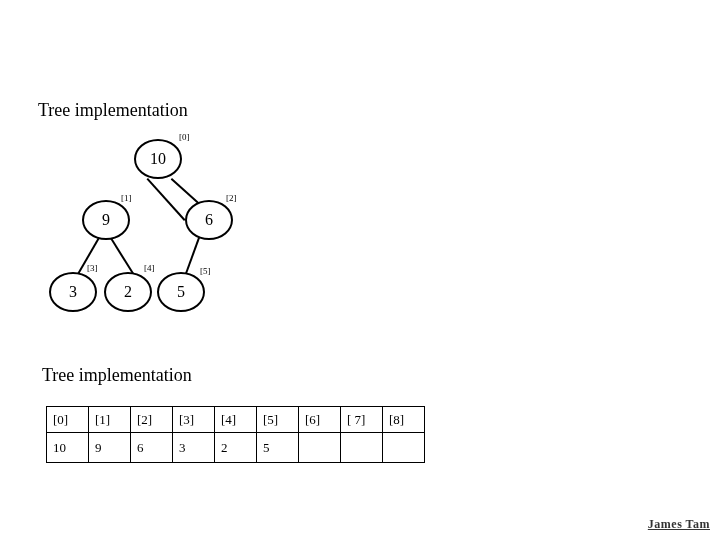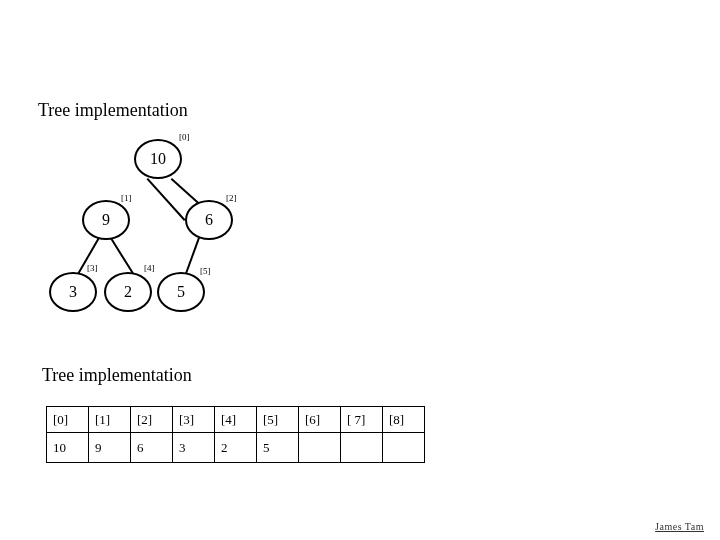--- a/index.html
+++ b/index.html
@@ -101,27 +101,28 @@
     color: #000000;
   }
   .array-table tr.header td {
     height: 26px;
   }
   .array-table tr.values td {
     height: 30px;
   }
   .footer {
     position: absolute;
-    right: 16px;
+    right: 10px;
     bottom: 8px;
-    font-size: 10px;
+    font-size: 12px;
     font-family: "Liberation Serif", serif;
     color: #333333;
     text-decoration: underline;
     letter-spacing: 0.5px;
+    font-weight: bold;
   }
 </style>
 </head>
 <body>
 
 <div class="slide">
 
 
   <div class="section-label" id="tree-label">Tree implementation</div>
 

